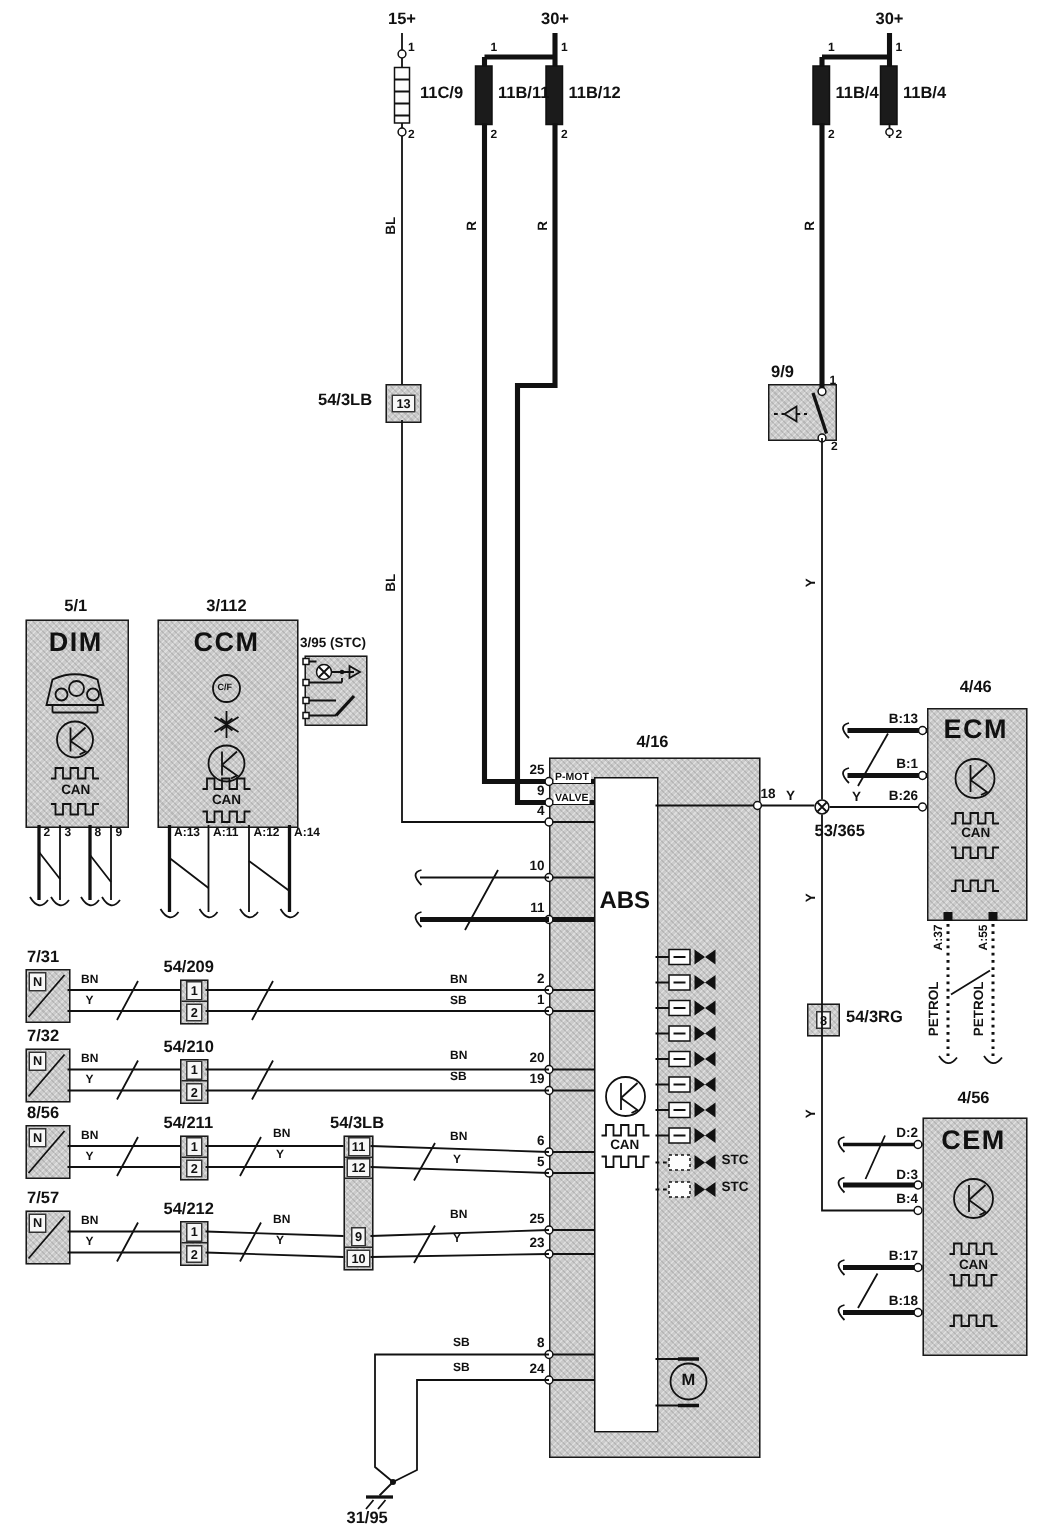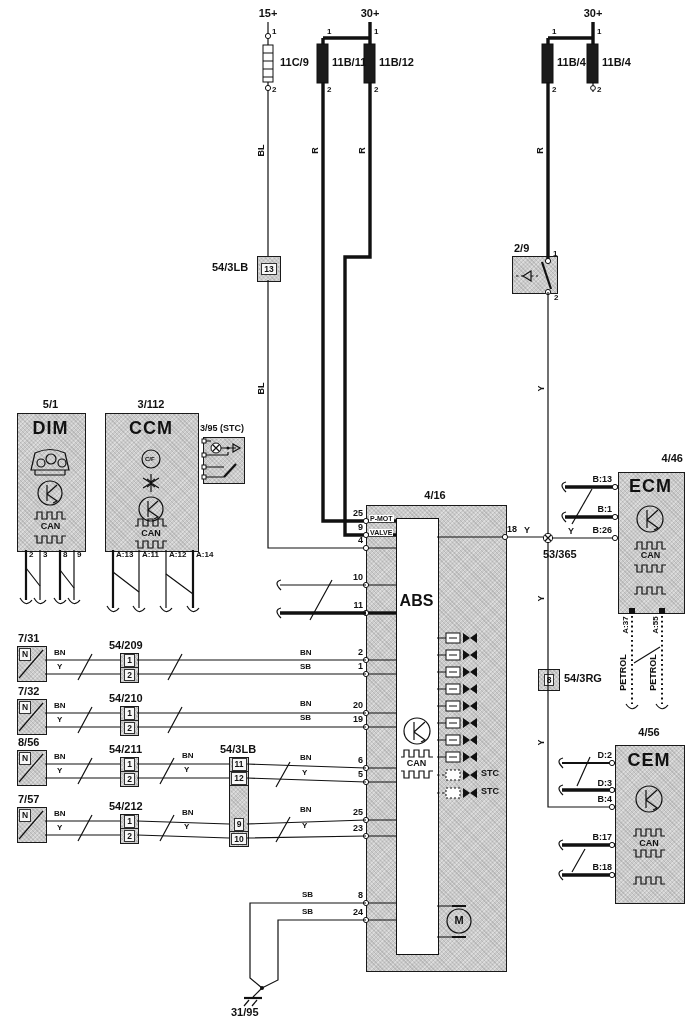--- a/index.html
+++ b/index.html
@@ -373,21 +373,21 @@
   <div class="lbl s9 vrot" style="left:529px;top:594px;width:24px;">Y</div>
   <div class="lbl s9 vrot" style="left:529px;top:738px;width:24px;">Y</div>
   <div class="lbl s9" style="left:524px;top:526px;">Y</div>
   <div class="lbl s9" style="left:568px;top:527px;">Y</div>
 
   <div class="lbl ttl" style="left:212px;top:262px;">54/3LB</div>
   <div class="lbl ttl" style="left:564px;top:673px;">54/3RG</div>
   <div class="lbl ttl" style="left:543px;top:549px;">53/365</div>
   <div class="lbl ttl" style="left:231px;top:1007px;">31/95</div>
 
-  <div class="lbl ttl" style="left:514px;top:243px;">2/9</div>
+  <div class="lbl ttl" style="left:514px;top:243px;">9/9</div>
   <div class="lbl s8" style="left:553px;top:250px;">1</div>
   <div class="lbl s8" style="left:554px;top:294px;">2</div>
 
   <div class="lbl ttl ctr" style="left:17px;top:399px;width:67px;">5/1</div>
   <div class="lbl big ctr" style="left:17px;top:419px;width:67px;">DIM</div>
   <div class="lbl s9 ctr" style="left:17px;top:522px;width:67px;">CAN</div>
   <div class="lbl s8" style="left:29px;top:551px;">2</div>
   <div class="lbl s8" style="left:43px;top:551px;">3</div>
   <div class="lbl s8" style="left:63px;top:551px;">8</div>
   <div class="lbl s8" style="left:77px;top:551px;">9</div>
@@ -421,21 +421,21 @@
   <div class="lbl s9 rgt" style="left:343px;top:701px;width:20px;">20</div>
   <div class="lbl s9 rgt" style="left:343px;top:715px;width:20px;">19</div>
   <div class="lbl s9 rgt" style="left:343px;top:756px;width:20px;">6</div>
   <div class="lbl s9 rgt" style="left:343px;top:770px;width:20px;">5</div>
   <div class="lbl s9 rgt" style="left:343px;top:808px;width:20px;">25</div>
   <div class="lbl s9 rgt" style="left:343px;top:824px;width:20px;">23</div>
   <div class="lbl s9 rgt" style="left:343px;top:891px;width:20px;">8</div>
   <div class="lbl s9 rgt" style="left:343px;top:908px;width:20px;">24</div>
   <div class="lbl s9" style="left:507px;top:525px;">18</div>
 
-  <div class="lbl ttl ctr" style="left:618px;top:453px;width:65px;text-align:right;">4/46</div>
+  <div class="lbl ttl ctr" style="left:618px;top:453px;width:65px;">4/46</div>
   <div class="lbl big ctr" style="left:618px;top:477px;width:65px;">ECM</div>
   <div class="lbl s9 ctr" style="left:618px;top:551px;width:65px;">CAN</div>
   <div class="lbl s9 rgt" style="left:584px;top:475px;width:28px;">B:13</div>
   <div class="lbl s9 rgt" style="left:584px;top:505px;width:28px;">B:1</div>
   <div class="lbl s9 rgt" style="left:584px;top:526px;width:28px;">B:26</div>
   <div class="lbl s8 vrot" style="left:611px;top:621px;width:30px;">A:37</div>
   <div class="lbl s8 vrot" style="left:641px;top:621px;width:30px;">A:55</div>
   <div class="lbl s9 vrot" style="left:601px;top:668px;width:44px;">PETROL</div>
   <div class="lbl s9 vrot" style="left:631px;top:668px;width:44px;">PETROL</div>
 

